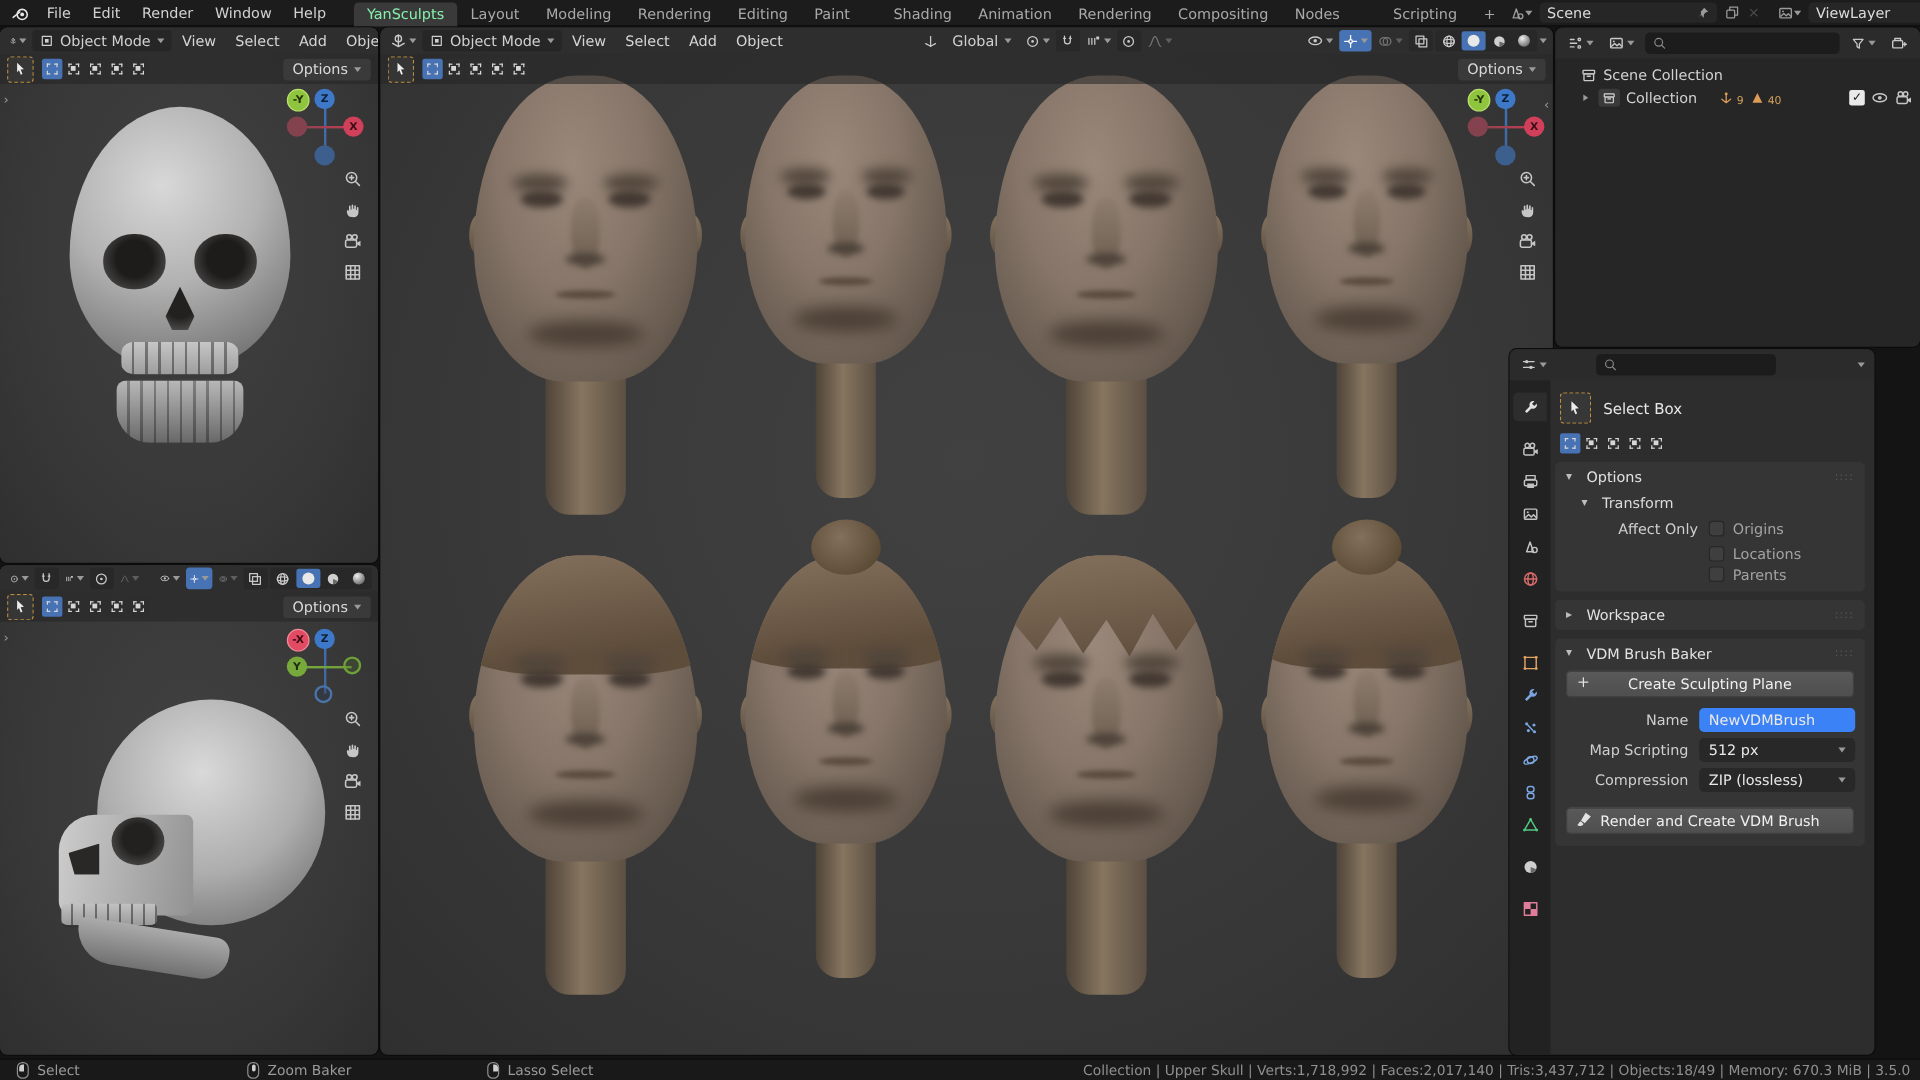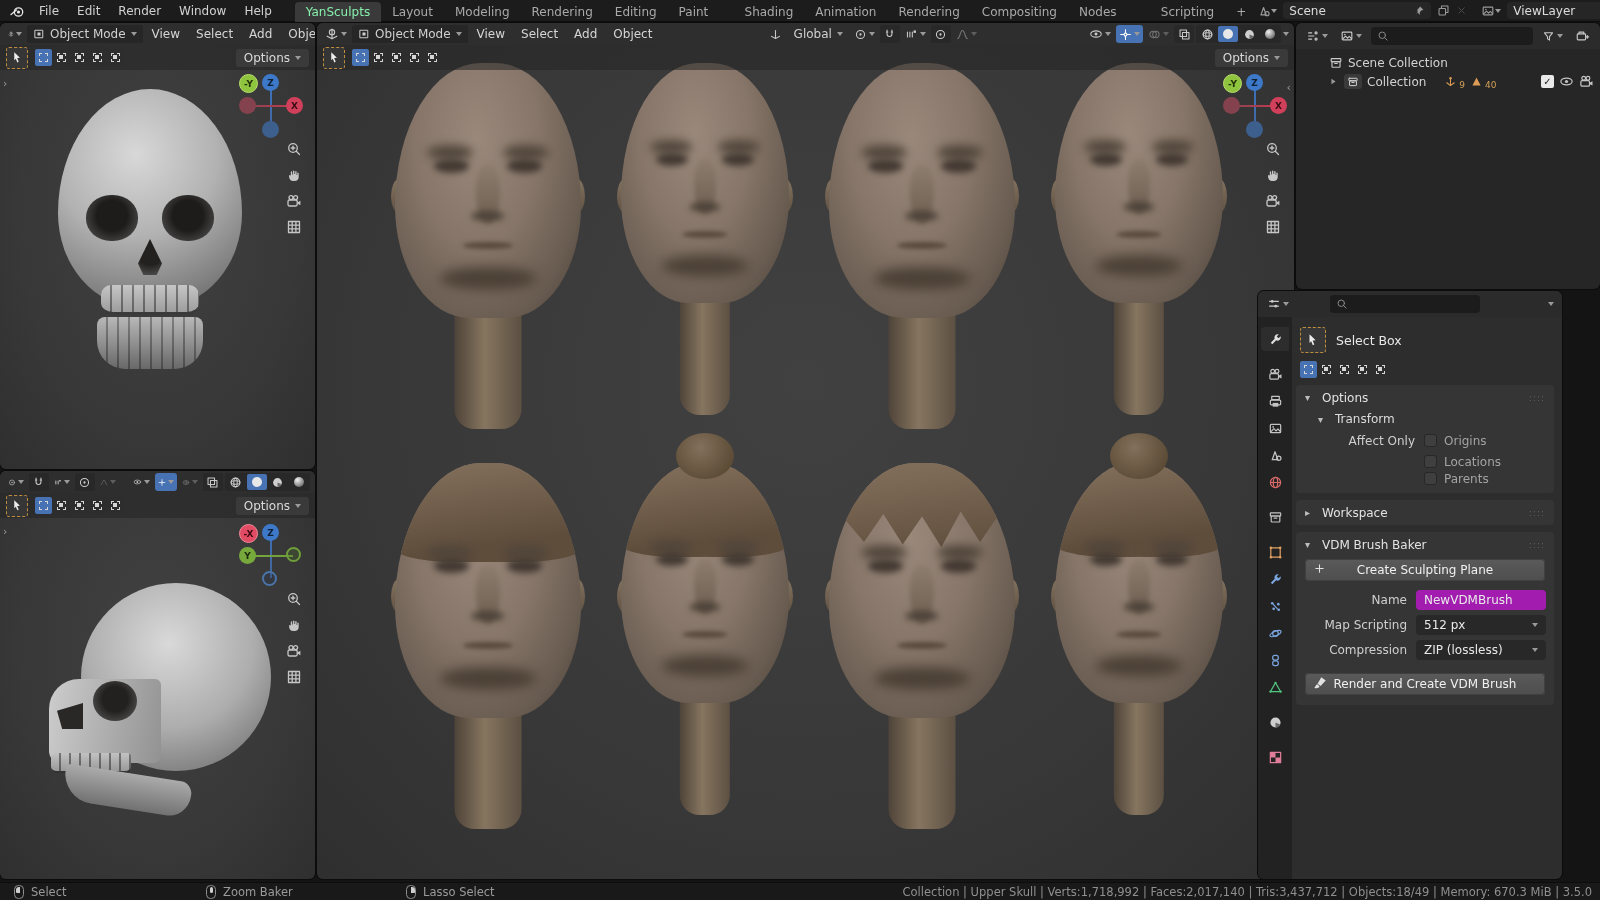--- a/index.html
+++ b/index.html
@@ -120,21 +120,21 @@
     background:#2a2826; clip-path:polygon(0 30%,100% 0,100% 100%,20% 100%); }
   .sks-teeth { position:absolute; left:16px; top:170px; width:80px; height:20px; border-radius:4px 4px 6px 6px;
     background-image:repeating-linear-gradient(90deg, rgba(0,0,0,0) 0 8px, rgba(0,0,0,.4) 8px 10px), linear-gradient(#c2c2c2,#9a9a9a);
     border-bottom:2px solid #333; }
   .sks-jaw { position:absolute; left:28px; top:190px; width:128px; height:36px; transform:rotate(9deg); border-radius:6px 12px 22px 30px;
     background:linear-gradient(#ababab,#717171); }
 
   
   .out-header { height:26px; background:#2b2b2b; display:flex; align-items:center; gap:6px; padding:0 7px; }
   .search { flex:1; background:#1c1c1c; border-radius:4px; height:18px; display:flex; align-items:center; padding:0 6px; gap:5px; color:#8a8a8a; }
-  .out-body { padding:4px 6px;margin-left:12px; }
+  .out-body { padding:4px 6px; }
   .out-row { display:flex; align-items:center; height:19px; gap:5px; color:#d2d2d2; }
   .out-count { font-size:9px; color:#d3a05a; margin-left:-3px; margin-top:6px; }
   .o-check { width:13px; height:13px; background:#e9e9e9; border-radius:2px; color:#1c1c1c; font-size:10px; display:flex; align-items:center; justify-content:center; font-weight:bold; }
 
   
   .props { background:#2d2d2d; }
   .props-header { height:26px; background:#2b2b2b; display:flex; align-items:center; gap:8px; padding:0 8px 0 6px; }
   .ptabs { position:absolute; left:0; top:26px; bottom:0; width:34px; background:#222222; display:flex; flex-direction:column; align-items:center; padding-top:10px; }
   .ptab { width:28px; height:24px; display:flex; align-items:center; justify-content:center; border-radius:4px 0 0 4px; margin-bottom:3px; }
   .ptab.active { background:#2d2d2d; }
@@ -145,21 +145,21 @@
   .panel-h { height:25px; display:flex; align-items:center; gap:7px; padding:0 9px; color:#e2e2e2; }
   .tri { color:#bdbdbd; font-size:10px; width:10px; }
   .grip { margin-left:auto; color:#5d5d5d; font-size:9px; letter-spacing:1px; }
   .sub-h { display:flex; align-items:center; gap:7px; padding:2px 0 4px 22px; color:#dcdcdc; }
   .chk-row { display:flex; align-items:center; height:21px; }
   .chk-label-col { width:128px; text-align:right; padding-right:9px; color:#cfcfcf; }
   .checkbox { width:13px; height:13px; background:#3f3f3f; border:1px solid #272727; border-radius:3px; margin-right:7px; }
   .chk-text { color:#a3a3a3; }
   .field-row { display:flex; align-items:center; height:20px; margin:5px 8px 0 0; }
   .field-label { width:120px; text-align:right; padding-right:9px; color:#cfcfcf; }
-  .field { flex:1; background:#a21caf; height:20px; border-radius:4px; display:flex; align-items:center; padding:0 8px; color:#e9e9e9; }
+  .field { flex:1; background:#3b82f6; height:20px; border-radius:4px; display:flex; align-items:center; padding:0 8px; color:#e9e9e9; }
   .field.dd { background:#282828; }
   .field .chv { margin-left:auto; }
   .btn { background:linear-gradient(#5a5a5a,#4e4e4e); height:22px; border-radius:4px; display:flex; align-items:center; justify-content:center; color:#f0f0f0; position:relative; box-shadow:0 0 0 1px #404040 inset; }
   .btn .lead-ic { position:absolute; left:8px; top:3px; color:#e2e2e2; }
 
   
   .statusbar { position:absolute; left:0; top:882px; width:1600px; height:18px; background:#191919; border-top:1px solid #0c0c0c; color:#9a9a9a; font-size:11.5px; }
   .hint { position:absolute; top:0; display:flex; align-items:center; gap:7px; height:18px; }
   .mouse { width:10px; height:14px; border:1px solid #8f8f8f; border-radius:4.5px; position:relative; }
   .mouse i { position:absolute; background:#cfcfcf; }

